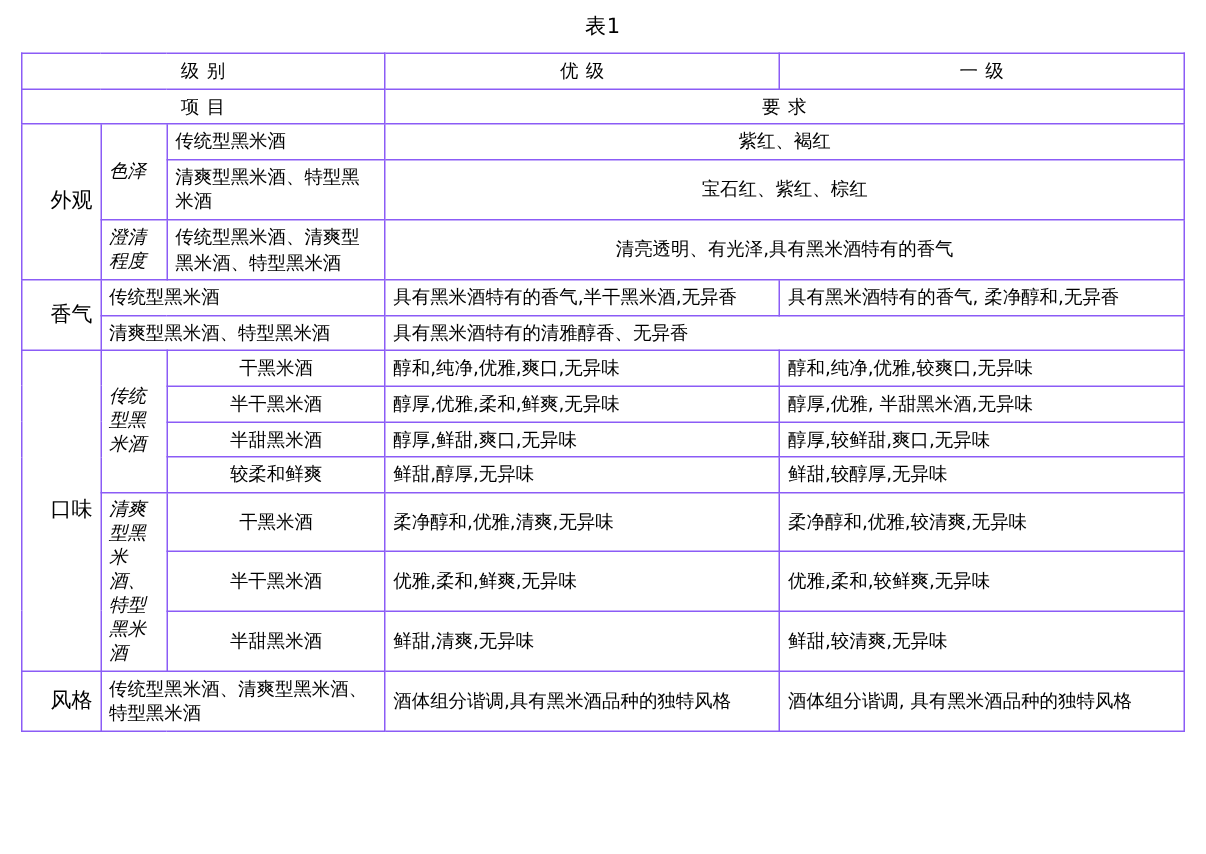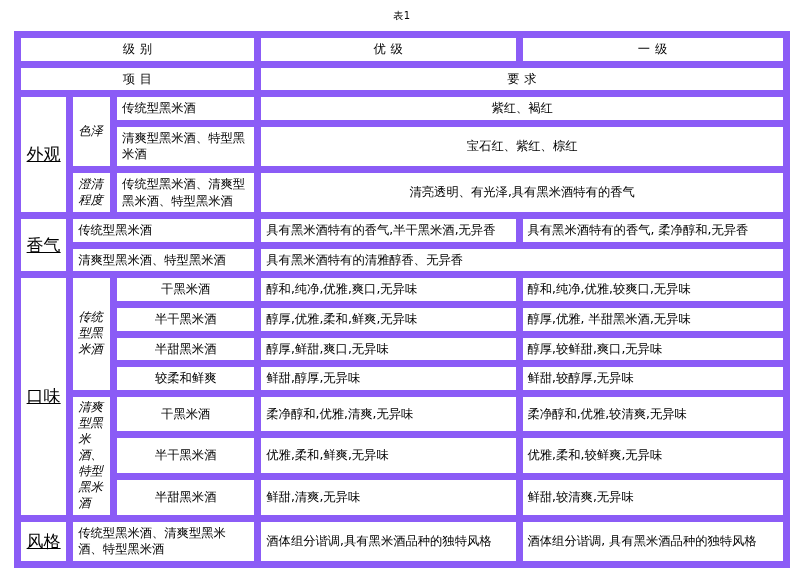--- a/index.html
+++ b/index.html
@@ -15,49 +15,48 @@
     overflow: hidden;
   }
   .page {
     position: relative;
     width: 804px;
     height: 569px;
     box-sizing: border-box;
   }
   .title {
     text-align: center;
-    font-size: 10px;
+    font-size: 14px;
     padding-top: 9px;
     padding-bottom: 8px;
     letter-spacing: 0.5px;
   }
   table.spec {
     border-collapse: collapse;
     table-layout: fixed;
     margin: 0 14px;
     width: 776px;
     font-size: 12.3px;
     line-height: 1.35;
   }
   table.spec td {
-    border: 7px solid #8b5cf6;
+    border: 1px solid #8b5cf6;
     padding: 3px 5px;
     vertical-align: middle;
     word-break: break-all;
   }
   .c-center { text-align: center; }
   .c-left { text-align: left; }
   .hdr-grade {
     letter-spacing: 0.5px;
   }
   .pad-left-sm { padding-left: 8px; }
   .cell-vert-label {
-    text-align: center;
-    font-size: 17px;
-    text-decoration: underline;
+    text-align: right;
+    font-size: 14px;
   }
   .narrow-label {
     text-align: left;
     line-height: 1.3;
     font-style: italic;
   }
   .two-line { line-height: 1.35; }
 </style>
 </head>
 <body>

